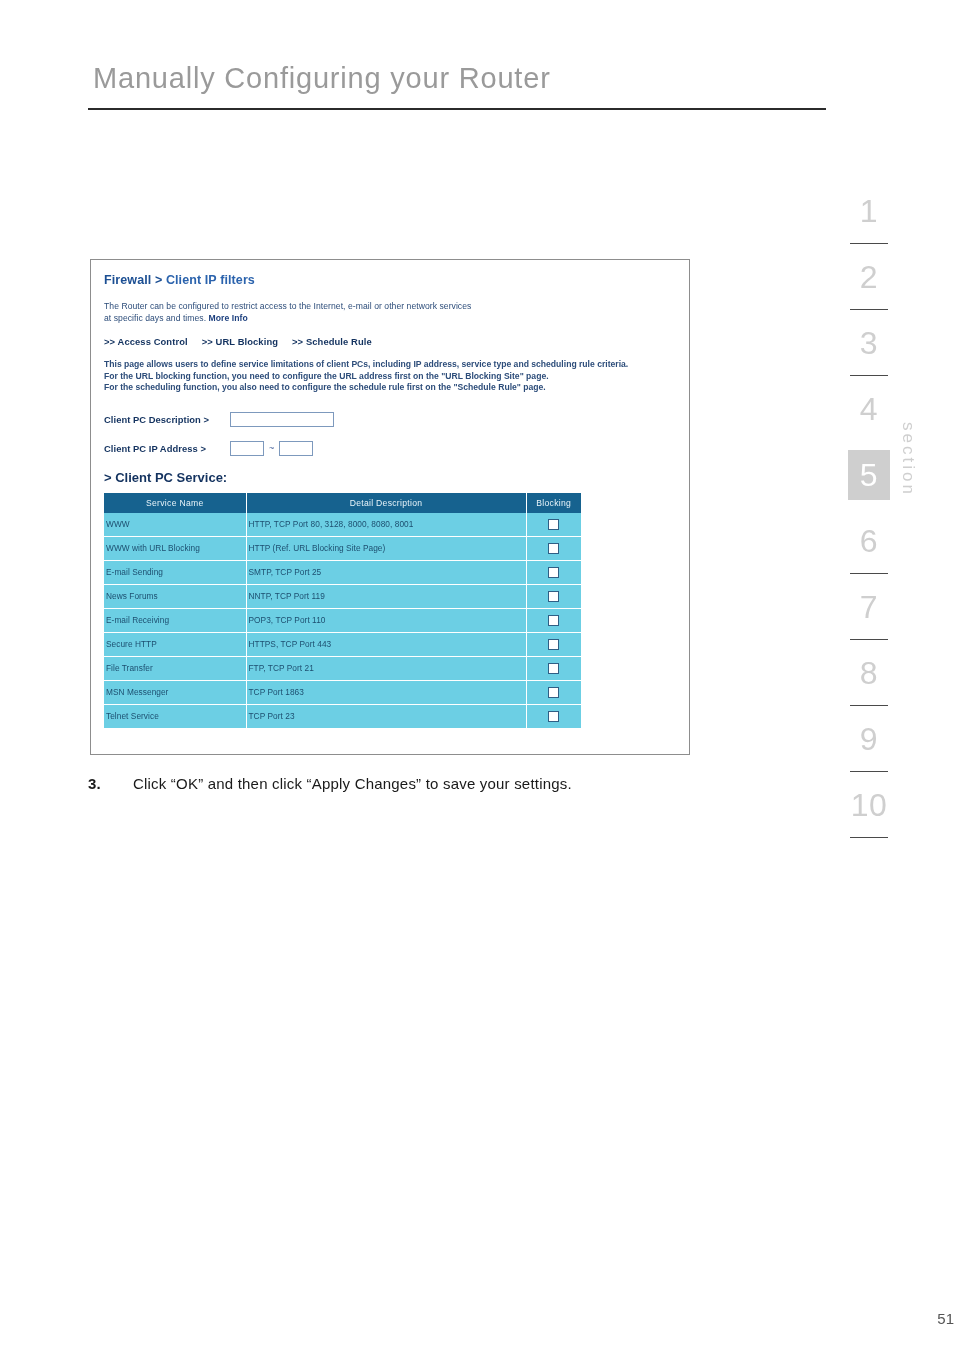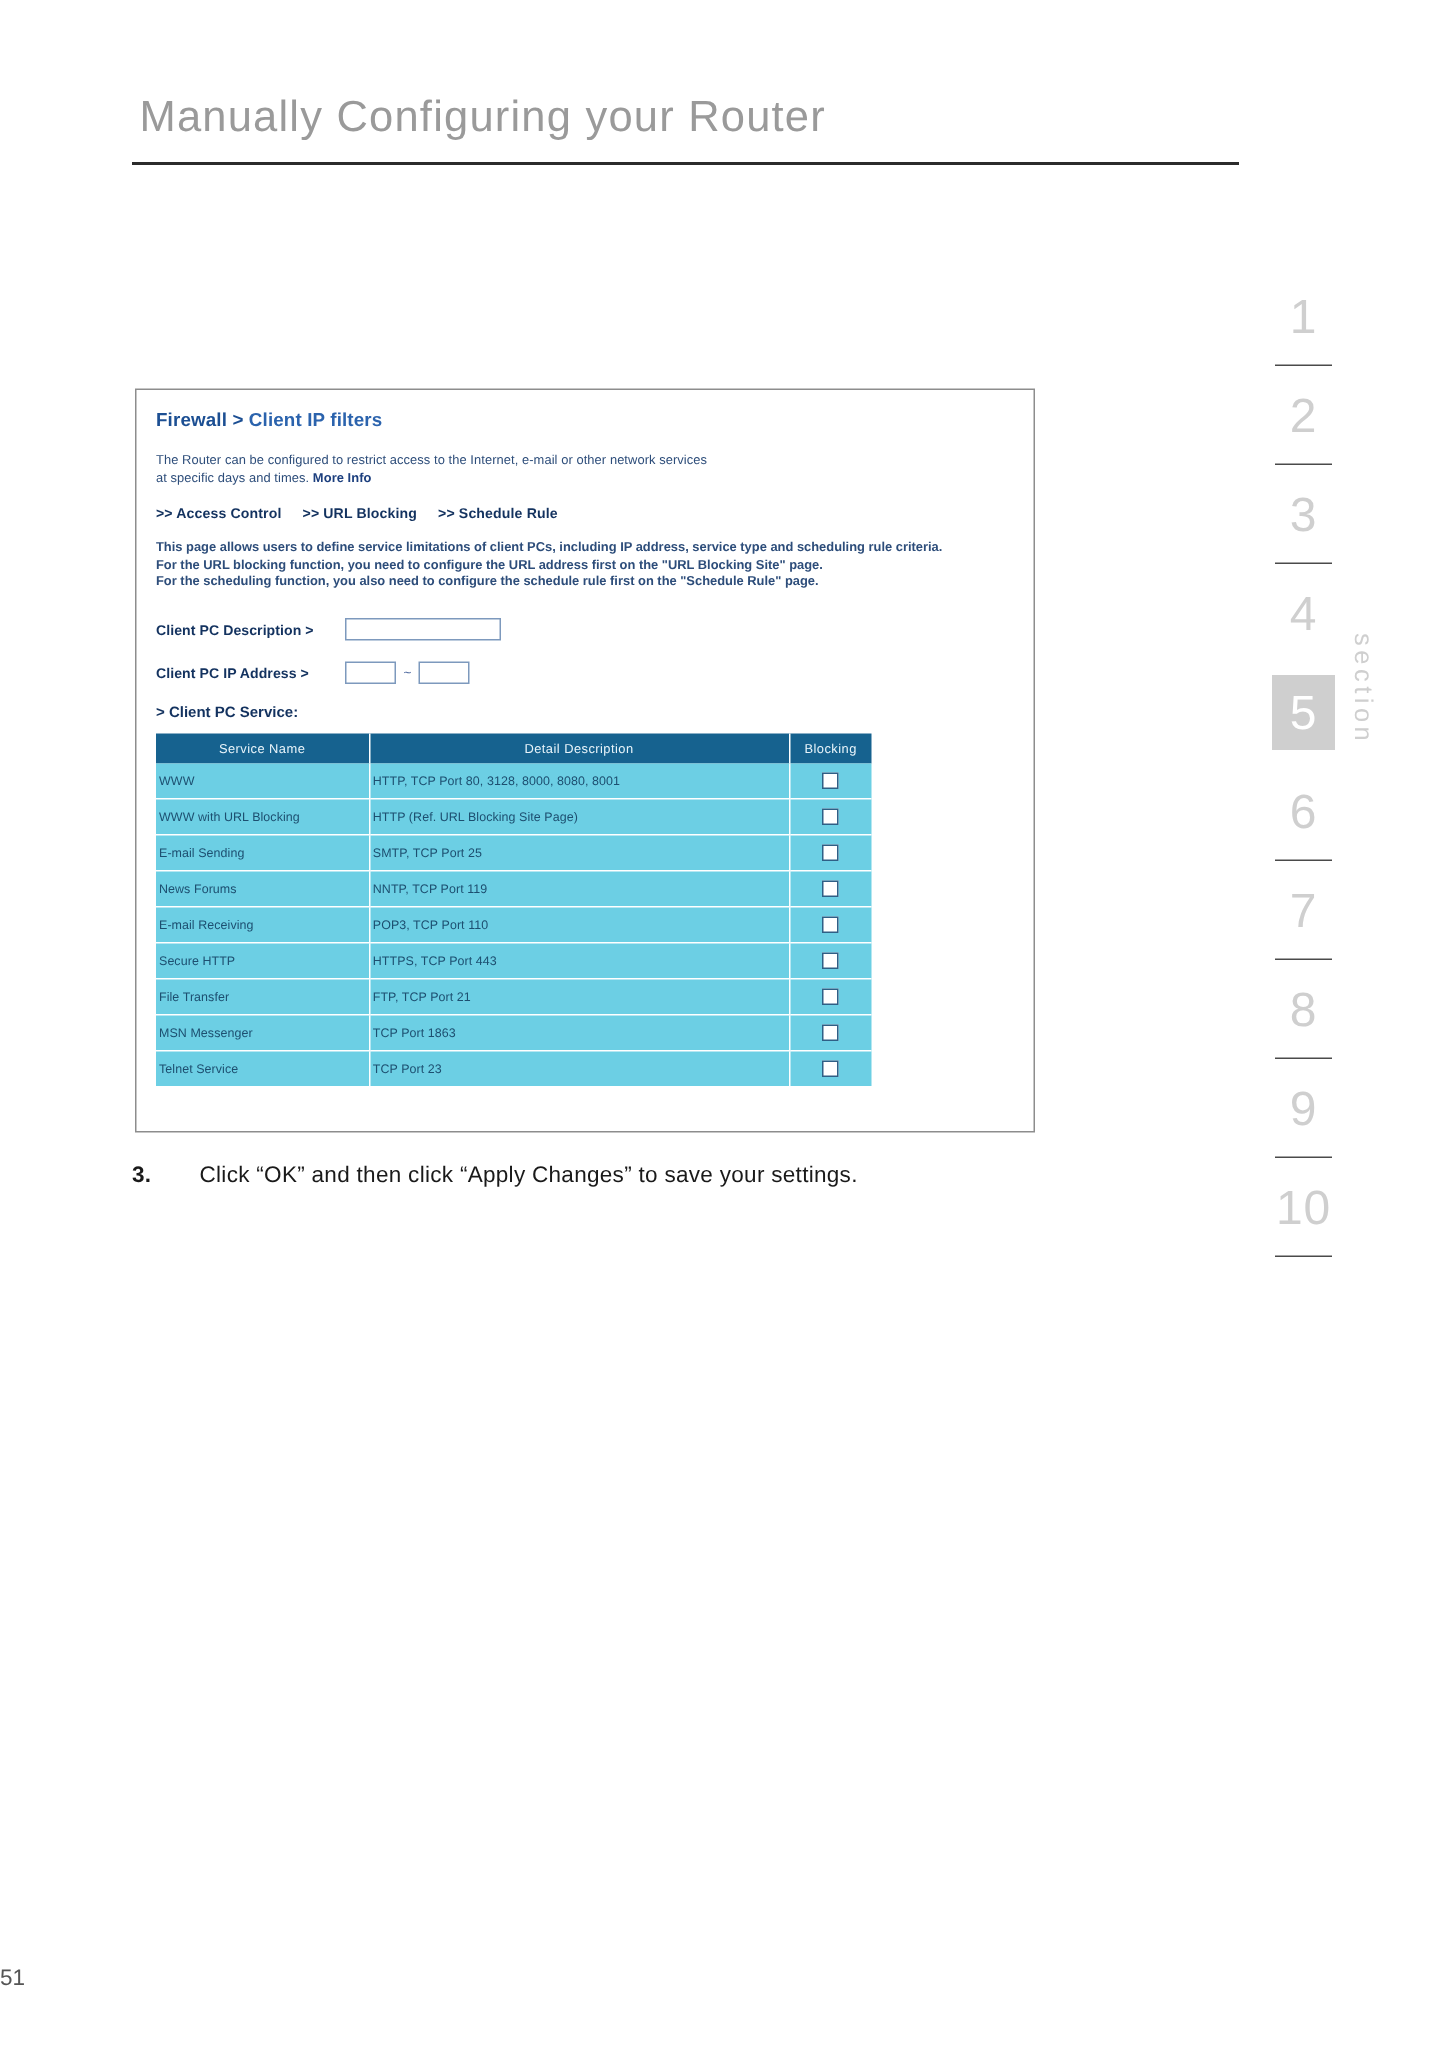--- a/index.html
+++ b/index.html
@@ -158,21 +158,21 @@
   }
   .txtbox.wide { width: 104px; }
   .txtbox.small { width: 34px; }
   .tilde {
     font-size: 9px;
     color: #45619a;
     margin: 0 5px;
   }
 
   .svc-label {
-    font-size: 10px;
+    font-size: 13px;
     font-weight: bold;
     color: #13325f;
     margin: 0 0 8px 0;
   }
 
   
   table.svc {
     border-collapse: collapse;
     width: 477px;
     table-layout: fixed;
@@ -237,21 +237,21 @@
     top: 0;
     white-space: nowrap;
   }
 
   
   .pageno {
     position: absolute;
     left: 0;
     top: 1310px;
     width: 954px;
-    text-align: left;
+    text-align: right;
     font-size: 15px;
     color: #555555;
   }
 </style>
 </head>
 <body>
 
 <div class="page-title">Manually Configuring your Router</div>
 <div class="title-rule"></div>
 

